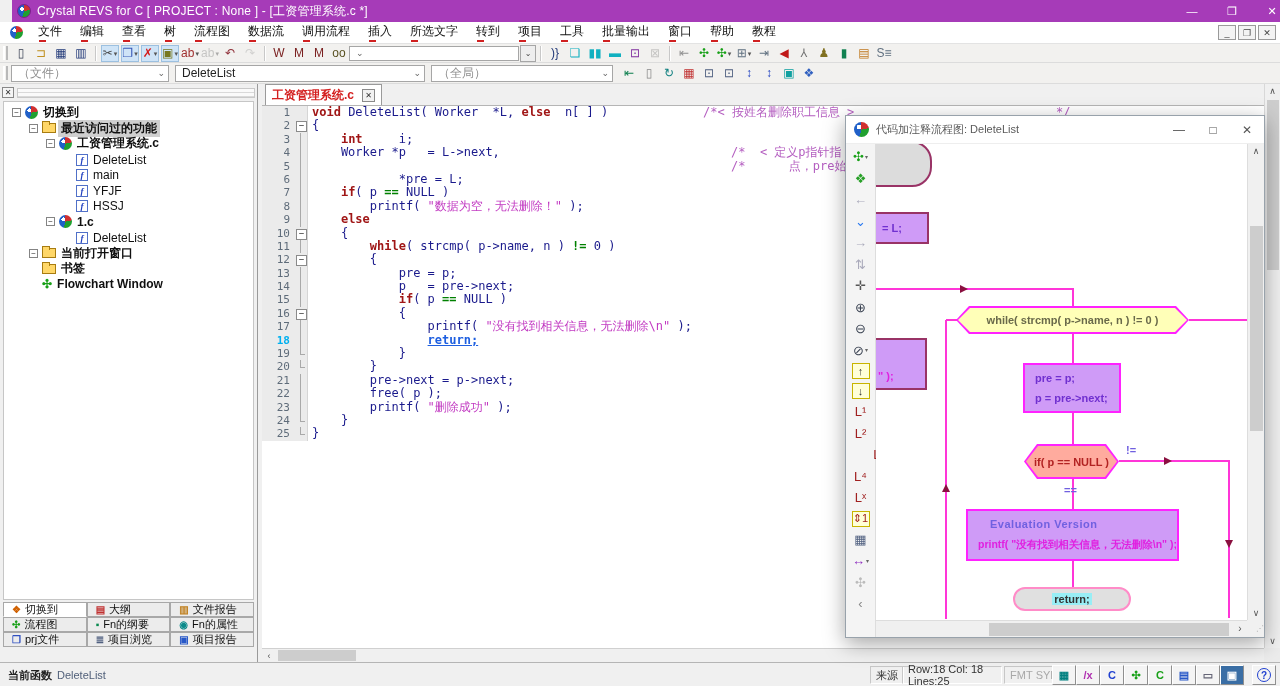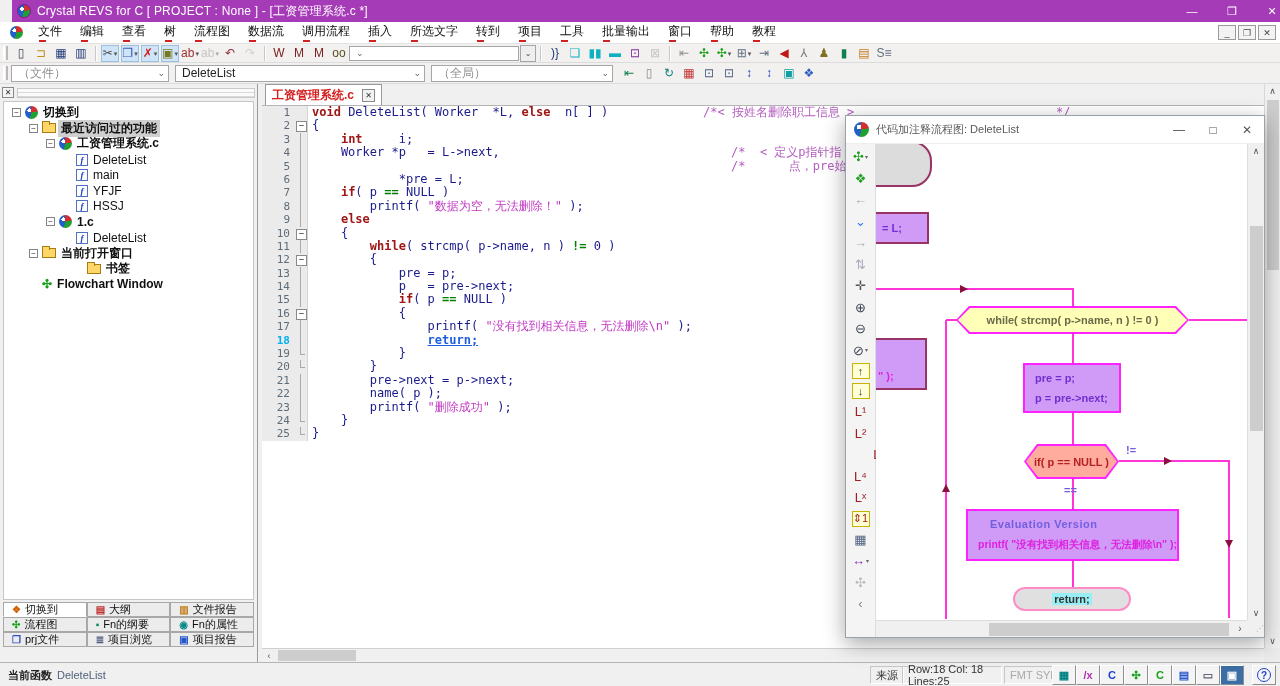--- a/index.html
+++ b/index.html
@@ -309,21 +309,21 @@
         <div class="trow" style="padding-left: 59px;">
           <span style="width: 13px; flex: 0 0 auto;"></span>
           <span class="tic tic-fn">f</span>
           <span class="lbl">DeleteList</span>
         </div>
         <div class="trow" style="padding-left: 25px;">
           <span class="expbox">−</span>
           <span class="tic tic-folder"></span>
           <span class="lbl b">当前打开窗口</span>
         </div>
-        <div class="trow" style="padding-left: 25px; margin-left: 45px;">
+        <div class="trow" style="padding-left: 25px;">
           <span style="width: 13px; flex: 0 0 auto;"></span>
           <span class="tic tic-folder"></span>
           <span class="lbl b">书签</span>
         </div>
         <div class="trow" style="padding-left: 25px;">
           <span style="width: 13px; flex: 0 0 auto;"></span>
           <span class="tic tic-flow">✣</span>
           <span class="lbl b">Flowchart Window</span>
         </div>
       </div>
@@ -389,21 +389,21 @@
         <div class="cl"><span class="ln">12</span><span class="fold b"></span><span class="ct"><span class="c-d">        {</span></span></div>
         <div class="cl"><span class="ln">13</span><span class="fold v"></span><span class="ct"><span class="c-d">            pre = p;</span></span></div>
         <div class="cl"><span class="ln">14</span><span class="fold v"></span><span class="ct"><span class="c-d">            p   = pre-&gt;next;</span></span></div>
         <div class="cl"><span class="ln">15</span><span class="fold v"></span><span class="ct"><span class="c-d">            </span><span class="c-k">if</span><span class="c-d">( p </span><span class="c-o">==</span><span class="c-d"> NULL )</span></span></div>
         <div class="cl"><span class="ln">16</span><span class="fold b"></span><span class="ct"><span class="c-d">            {</span></span></div>
         <div class="cl"><span class="ln">17</span><span class="fold v"></span><span class="ct"><span class="c-d">                printf( </span><span class="c-s">"没有找到相关信息，无法删除\n"</span><span class="c-d"> );</span></span></div>
         <div class="cl"><span class="ln act">18</span><span class="fold v"></span><span class="ct"><span class="c-d">                </span><span class="c-r">return;</span></span></div>
         <div class="cl"><span class="ln">19</span><span class="fold e"></span><span class="ct"><span class="c-d">            }</span></span></div>
         <div class="cl"><span class="ln">20</span><span class="fold e"></span><span class="ct"><span class="c-d">        }</span></span></div>
         <div class="cl"><span class="ln">21</span><span class="fold v"></span><span class="ct"><span class="c-d">        pre-&gt;next = p-&gt;next;</span></span></div>
-        <div class="cl"><span class="ln">22</span><span class="fold v"></span><span class="ct"><span class="c-d">        name( p );</span></span></div>
+        <div class="cl"><span class="ln">22</span><span class="fold v"></span><span class="ct"><span class="c-d">        free( p );</span></span></div>
         <div class="cl"><span class="ln">23</span><span class="fold v"></span><span class="ct"><span class="c-d">        printf( </span><span class="c-s">"删除成功"</span><span class="c-d"> );</span></span></div>
         <div class="cl"><span class="ln">24</span><span class="fold e"></span><span class="ct"><span class="c-d">    }</span></span></div>
         <div class="cl"><span class="ln">25</span><span class="fold e"></span><span class="ct"><span class="c-d">}</span></span></div>
       </div>
     <div class="hscroll">
       <span class="sbtn">‹</span>
       <span class="hthumb"></span>
     </div>
   </div>
 

